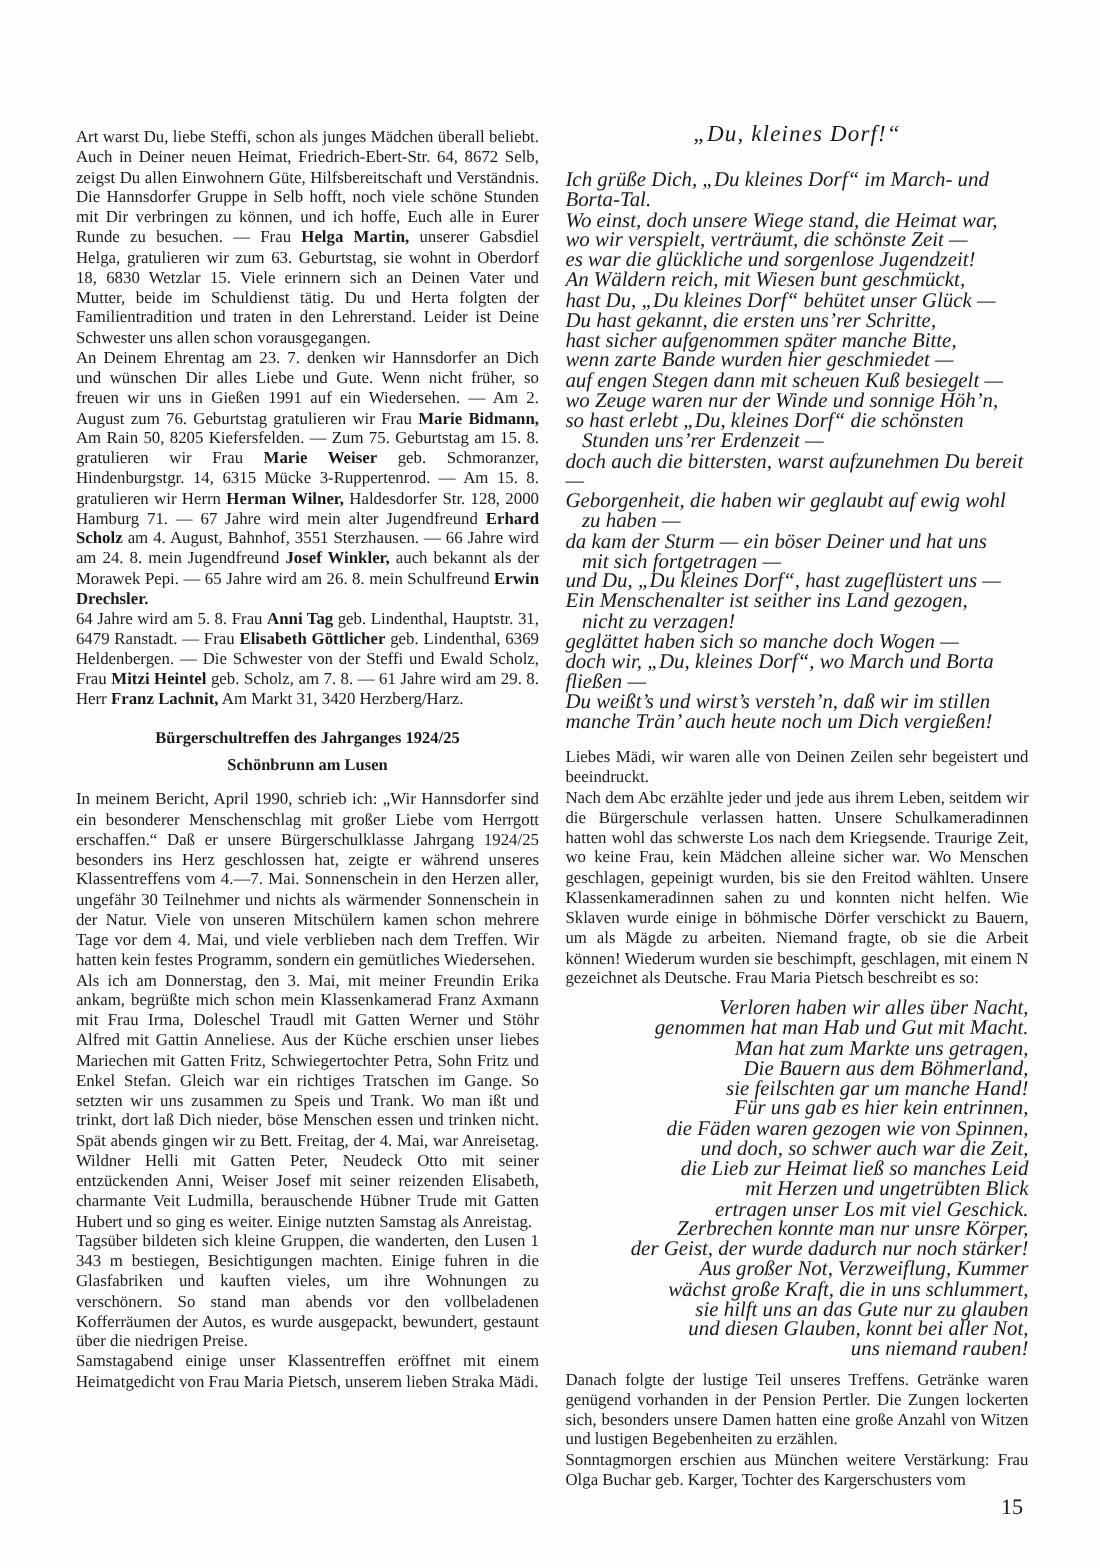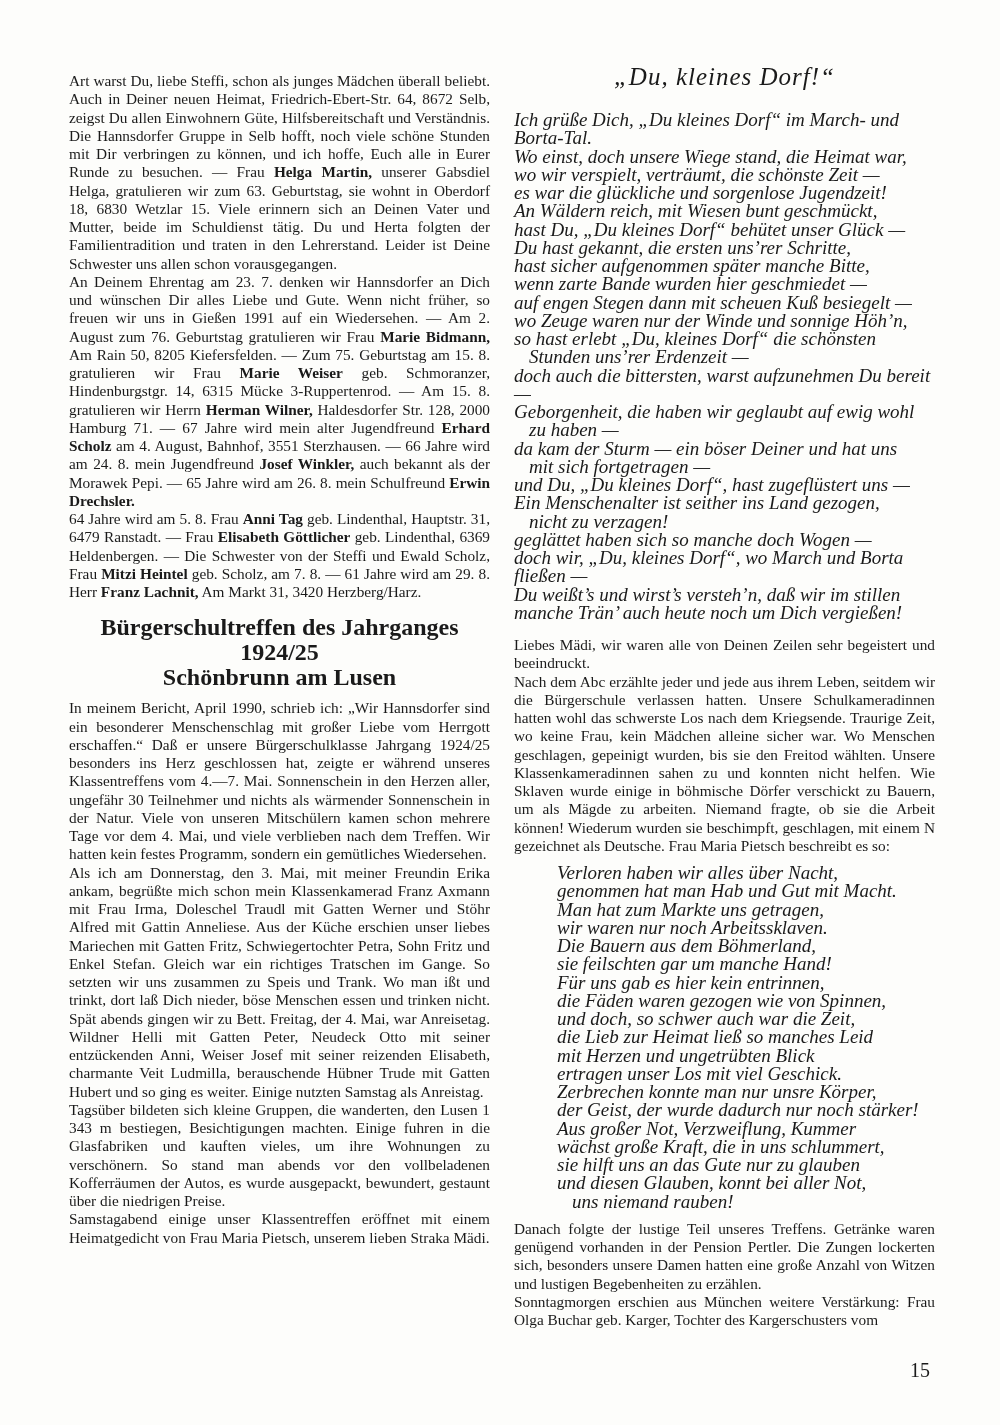--- a/index.html
+++ b/index.html
@@ -10,54 +10,55 @@
     background: #fdfdfb;
     color: #1a1a1a;
     font-family: "Liberation Serif", "DejaVu Serif", serif;
     overflow: hidden;
   }
   .col {
     position: absolute;
     width: 421px;
     font-size: 15.3px;
     line-height: 18.25px;
+    margin-top: 44px;
   }
   .col-left  { left: 69px;  top: 72px; }
   .col-right { left: 514px; top: 64px; }
   .para {
     margin: 0;
     text-align: justify;
     hyphens: auto;
     -webkit-hyphens: auto;
   }
   .para b { font-weight: bold; }
   .section-heading {
     margin: 14px 0 9px 0;
     text-align: center;
     font-weight: bold;
-    font-size: 24px;
+    font-size: 15px;
     line-height: 25px;
   }
   .section-heading span { display: block; }
   .poem-title {
     margin: 0 0 21px 0;
     text-align: center;
     font-style: italic;
     font-weight: normal;
-    font-size: 25px;
+    font-size: 21px;
     line-height: 26px;
     letter-spacing: 1px;
   }
   .poem {
     font-style: italic;
     font-size: 19px;
     line-height: 18.25px;
   }
   .poem-1 { margin-bottom: 14px; }
-  .poem-2 { margin: 9px 0 9px 43px; }
+  .poem-2 { margin: 9px 0 9px 43px; text-align: right; }
   .poem-line.indent { padding-left: 15px; }
   .page-number {
     position: absolute;
     right: 70px;
     bottom: 46px;
     font-size: 20px;
     line-height: 18px;
   }
 </style>
 </head>
@@ -112,21 +113,20 @@
         <div class="poem-line">manche Trän’ auch heute noch um Dich vergießen!</div>
       </div>
 
     <p class="para">Liebes Mädi, wir waren alle von Deinen Zeilen sehr begeistert und beeindruckt.</p>
     <p class="para">Nach dem Abc erzählte jeder und jede aus ihrem Leben, seitdem wir die Bürgerschule verlassen hatten. Unsere Schulkameradinnen hatten wohl das schwerste Los nach dem Kriegsende. Traurige Zeit, wo keine Frau, kein Mädchen alleine sicher war. Wo Menschen geschlagen, gepeinigt wurden, bis sie den Freitod wählten. Unsere Klassenkameradinnen sahen zu und konnten nicht helfen. Wie Sklaven wurde einige in böhmische Dörfer verschickt zu Bauern, um als Mägde zu arbeiten. Niemand fragte, ob sie die Arbeit können! Wiederum wurden sie beschimpft, geschlagen, mit einem N gezeichnet als Deutsche. Frau Maria Pietsch beschreibt es so:</p>
 
     <div class="poem poem-2">
         <div class="poem-line">Verloren haben wir alles über Nacht,</div>
         <div class="poem-line">genommen hat man Hab und Gut mit Macht.</div>
         <div class="poem-line">Man hat zum Markte uns getragen,</div>
-        <div class="poem-line">wir waren nur noch Arbeitssklaven.</div>
         <div class="poem-line">Die Bauern aus dem Böhmerland,</div>
         <div class="poem-line">sie feilschten gar um manche Hand!</div>
         <div class="poem-line">Für uns gab es hier kein entrinnen,</div>
         <div class="poem-line">die Fäden waren gezogen wie von Spinnen,</div>
         <div class="poem-line">und doch, so schwer auch war die Zeit,</div>
         <div class="poem-line">die Lieb zur Heimat ließ so manches Leid</div>
         <div class="poem-line">mit Herzen und ungetrübten Blick</div>
         <div class="poem-line">ertragen unser Los mit viel Geschick.</div>
         <div class="poem-line">Zerbrechen konnte man nur unsre Körper,</div>
         <div class="poem-line">der Geist, der wurde dadurch nur noch stärker!</div>

